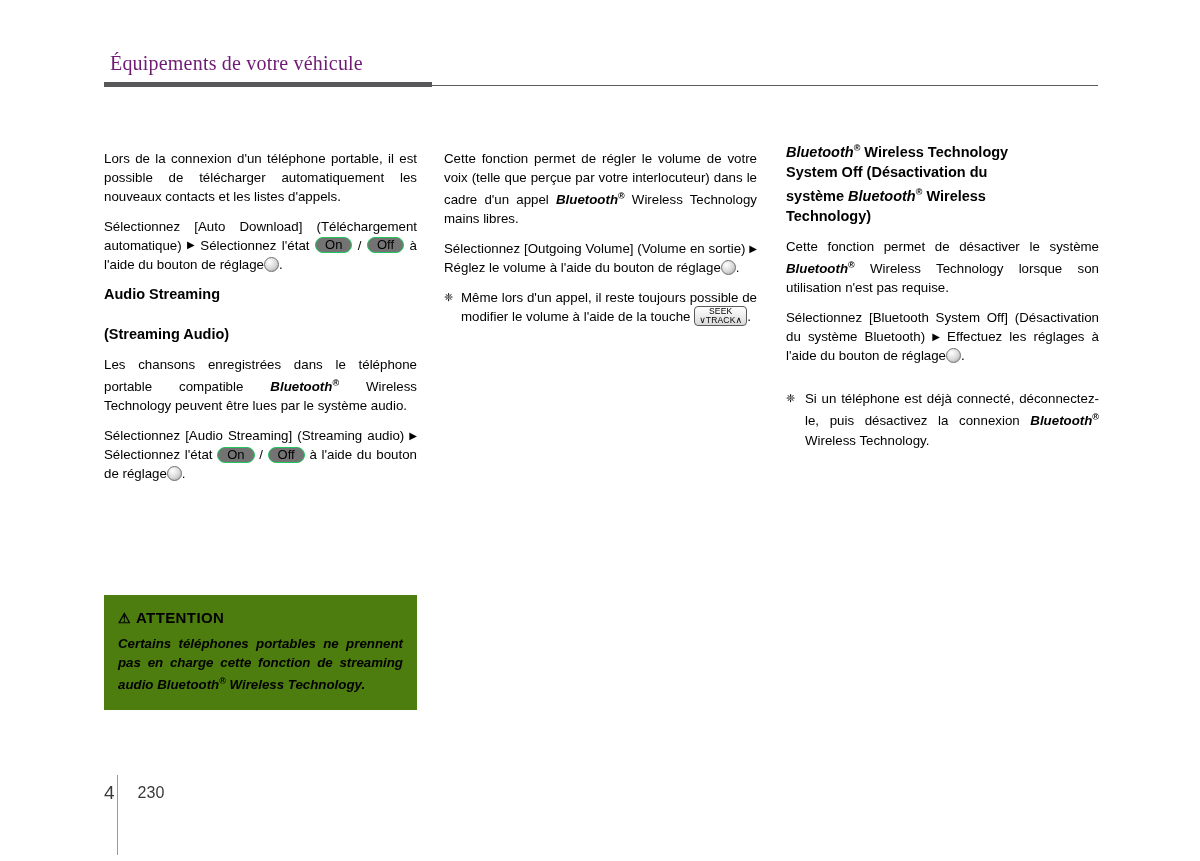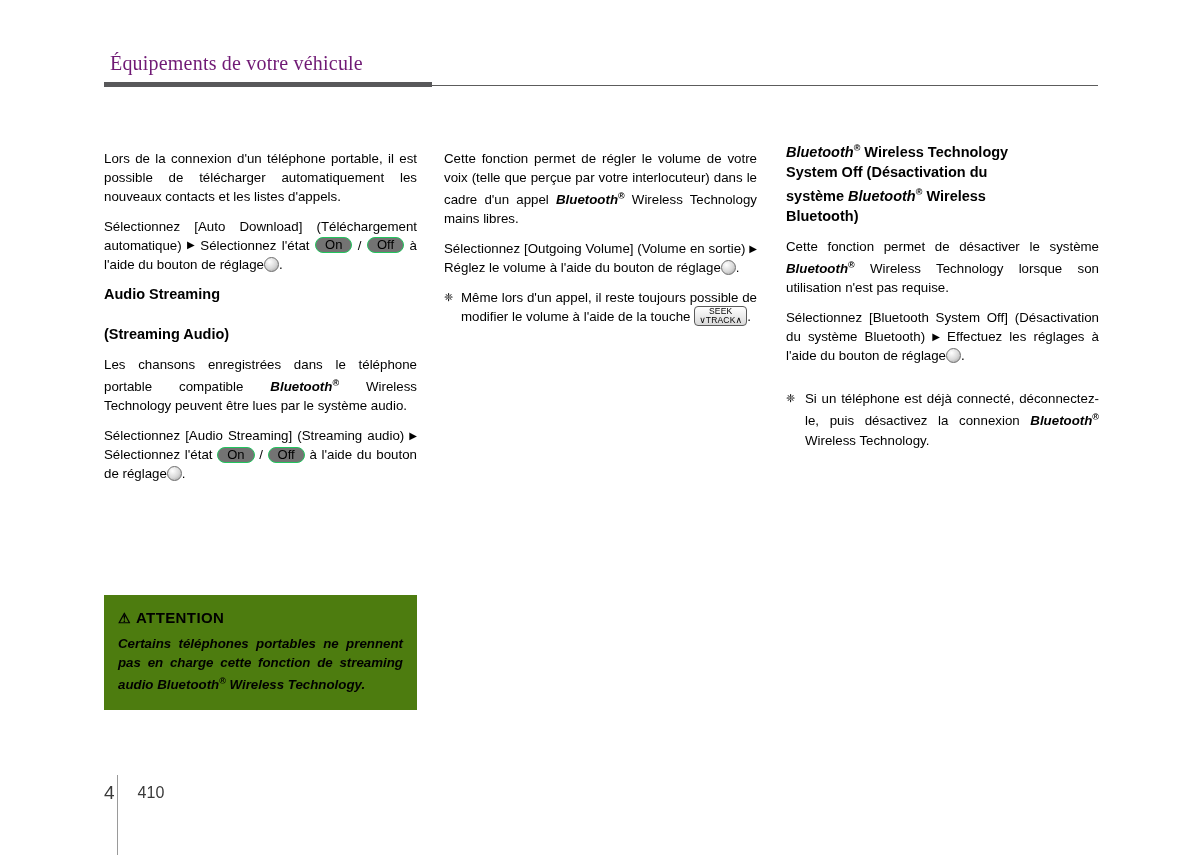--- a/index.html
+++ b/index.html
@@ -285,21 +285,21 @@
   </div>
 
   <div class="col col3">
     <h3 class="sec">
       <span class="bt">Bluetooth</span><span class="sup">®</span>
       <span>Wireless Technology</span><br>
       <span>System Off (Désactivation du</span><br>
       <span>système</span>
       <span class="bt">Bluetooth</span><span class="sup">®</span>
       <span>Wireless</span><br>
-      <span>Bluetooth)</span>
+      <span>Technology)</span>
     </h3>
 
     <p class="gap">
       <span>Cette fonction permet de désactiver le système</span>
       <span class="bt">Bluetooth</span><span class="sup">®</span>
       <span>Wireless Technology lorsque son utilisation n'est pas requise.</span>
     </p>
 
     <p class="gap">
       <span>Sélectionnez [Bluetooth System Off] (Désactivation du système Bluetooth)</span>
@@ -311,16 +311,16 @@
       <span class="bullet">❈</span>
       <span>Si un téléphone est déjà connecté, déconnectez-le, puis désactivez la connexion</span>
       <span class="bt">Bluetooth</span><span class="sup">®</span>
       <span>Wireless Technology.</span>
     </div>
   </div>
 
   <div class="footer-sep"></div>
   <div class="footer">
     <span class="footer-chapter">4</span>
-    <span class="footer-page">410</span>
+    <span class="footer-page">230</span>
   </div>
 
 </div>
 
 </body></html>

